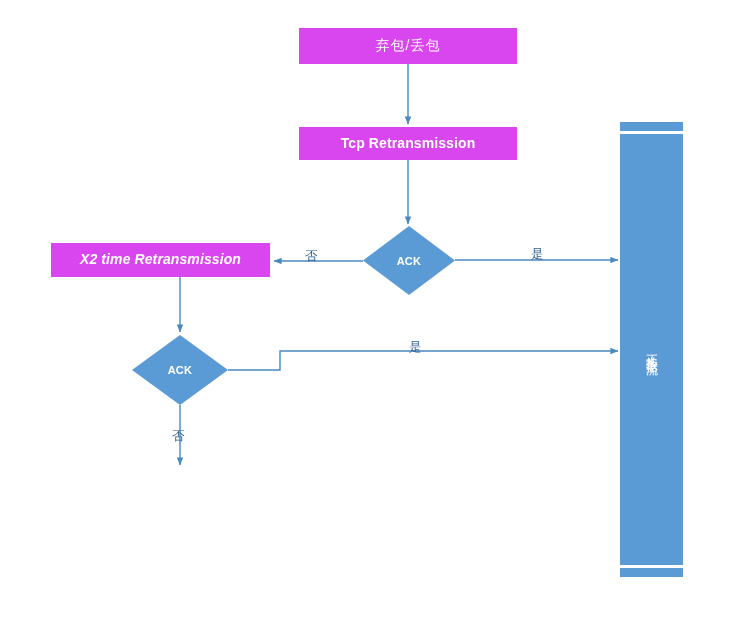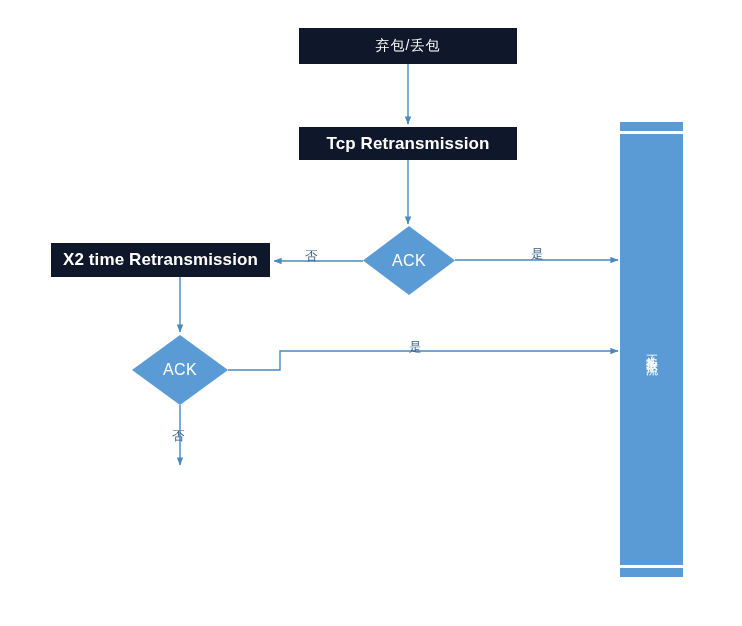--- a/index.html
+++ b/index.html
@@ -22,31 +22,31 @@
     position: absolute;
     left: 0;
     top: 0;
     width: 742px;
     height: 626px;
     pointer-events: none;
   }
   .node {
     position: absolute;
     box-sizing: border-box;
-    background: #0f172a;
+    background: #d946ef;
     color: #ffffff;
     display: flex;
     align-items: center;
     justify-content: center;
     flex-direction: column;
     text-align: center;
     line-height: 1.25;
   }
   .proc {
-    font-size: 17px;
+    font-size: 14px;
     font-weight: 600;
     letter-spacing: 0.1px;
   }
   .start-node {
     font-size: 14px;
     font-weight: 400;
     letter-spacing: 1px;
   }
   .decision {
     position: absolute;
@@ -64,22 +64,22 @@
   .decision .dlabel {
     position: absolute;
     left: 0;
     top: 0;
     width: 100%;
     height: 100%;
     display: flex;
     align-items: center;
     justify-content: center;
     color: #ffffff;
-    font-size: 16px;
-    font-weight: 400;
+    font-size: 11px;
+    font-weight: 700;
     letter-spacing: 0.3px;
   }
   .lane {
     position: absolute;
   }
   .lane .cap {
     position: absolute;
     left: 0;
     width: 100%;
     background: #5B9BD5;
@@ -148,21 +148,21 @@
 
   <div class="node proc" style="left:299px; top:127px; width:218px; height:33px;">
     <span>Tcp Retransmission</span>
   </div>
 
   <div class="decision" style="left:363px; top:226px; width:92px; height:69px;">
     <div class="dshape"></div>
     <div class="dlabel">ACK</div>
   </div>
 
-  <div class="node proc" style="left:51px; top:243px; width:219px; height:34px;">
+  <div class="node proc" style="left:51px; top:243px; width:219px; height:34px;font-style:italic;">
     <span>X2 time  Retransmission</span>
   </div>
 
   <div class="decision" style="left:132px; top:335px; width:96px; height:70px;">
     <div class="dshape"></div>
     <div class="dlabel">ACK</div>
   </div>
 
 
   <div class="lane" style="left:620px; top:122px; width:63px; height:455px;">

